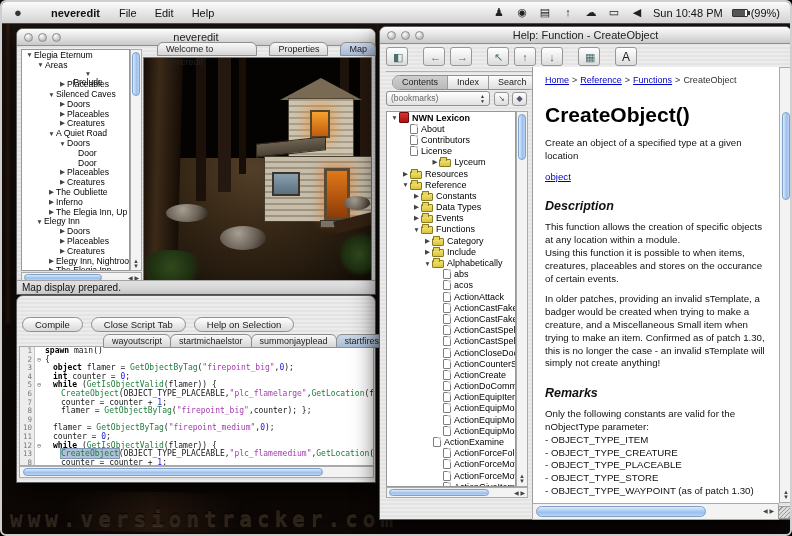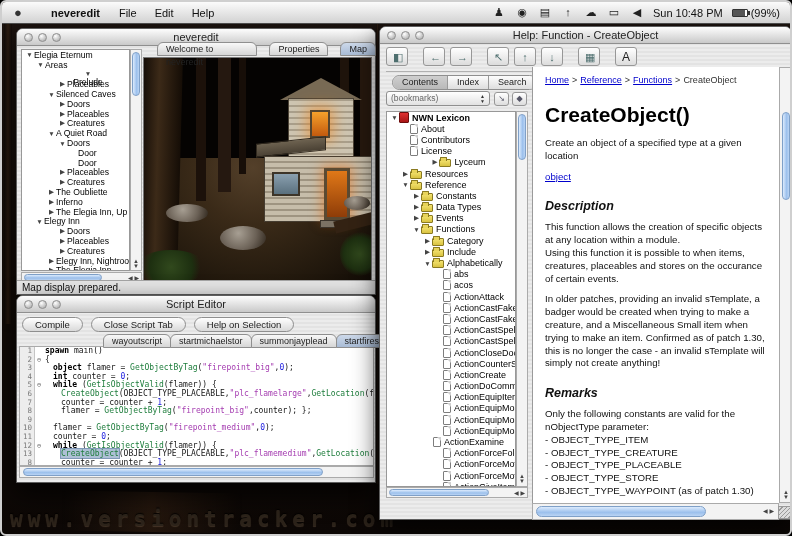--- a/index.html
+++ b/index.html
@@ -287,28 +287,20 @@
       <div class="rock" style="left:76px;top:168px;width:46px;height:24px;"></div>
       <div class="rock" style="left:200px;top:138px;width:26px;height:14px;"></div>
       <div class="bush" style="left:-8px;top:192px;width:70px;height:34px;"></div>
       <div class="bush" style="left:196px;top:174px;width:40px;height:44px;"></div>
       <div class="trunk" style="left:190px;top:158px;width:46px;height:12px;transform:rotate(-14deg);background:#332213;"></div>
     </div>
     <div id="nev-status">Map display prepared.</div>
   </div>
 
   <div class="window" id="win-script" style="left:14px;top:293px;width:360px;height:188px;">
-    <div class="titlebar">
-      <span class="lights">
-        <span class="light"></span>
-        <span class="light"></span>
-        <span class="light"></span>
-      </span>
-      <span>Script Editor</span>
-    </div>
     <div id="script-buttons" style="position:absolute;left:5px;top:21px;display:flex;">
         <button class="aqua-btn">Compile</button>
         <button class="aqua-btn">Close Script Tab</button>
         <button class="aqua-btn">Help on Selection</button>
       </div>
     <div class="tabsrow" id="script-tabs" style="left:86px;top:38px;">
         <span class="tab">wayoutscript</span>
         <span class="tab">startmichaelstor</span>
         <span class="tab">summonjayplead</span>
         <span class="tab sel">startfires</span>

